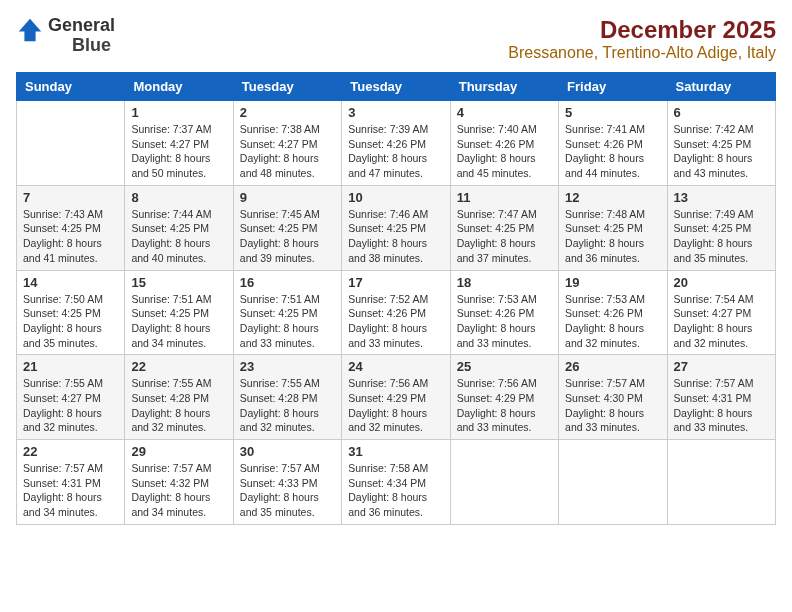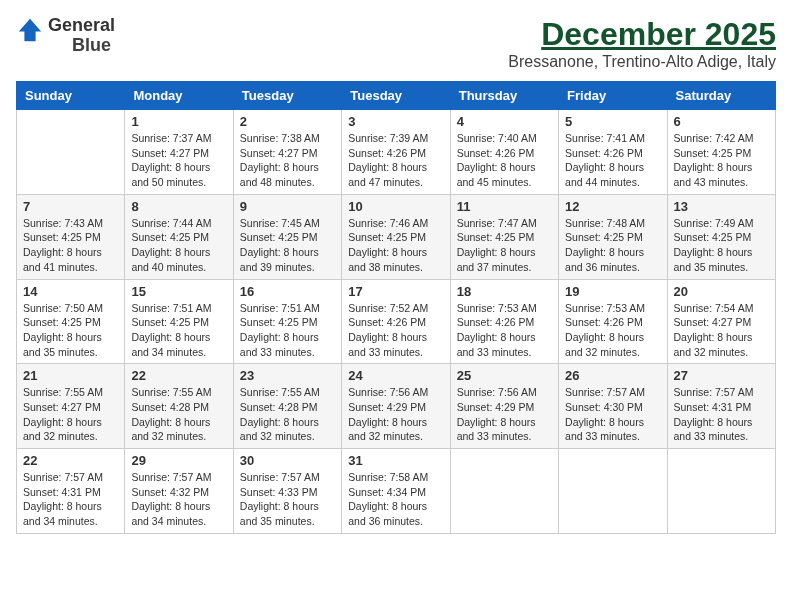--- a/index.html
+++ b/index.html
@@ -28,28 +28,27 @@
     .logo-general { color: #333; }
     .logo-blue { color: #404040; margin-left: 24px; }
     .logo-icon {
       width: 28px;
       height: 28px;
     }
     .title-block {
       text-align: right;
     }
     .month-title {
-      font-size: 32px;
+      font-size: 24px;
       font-weight: bold;
-      color: #14532d;
-      text-decoration: underline;
+      color: #7f1d1d;
     }
     .location-title {
       font-size: 16px;
-      color: #404040;
+      color: #a16207;
     }
     .calendar {
       width: 100%;
       border-collapse: collapse;
       border: 1px solid #ccc;
     }
     .calendar th {
       background: #1565c0;
       color: #fff;
       text-align: left;

